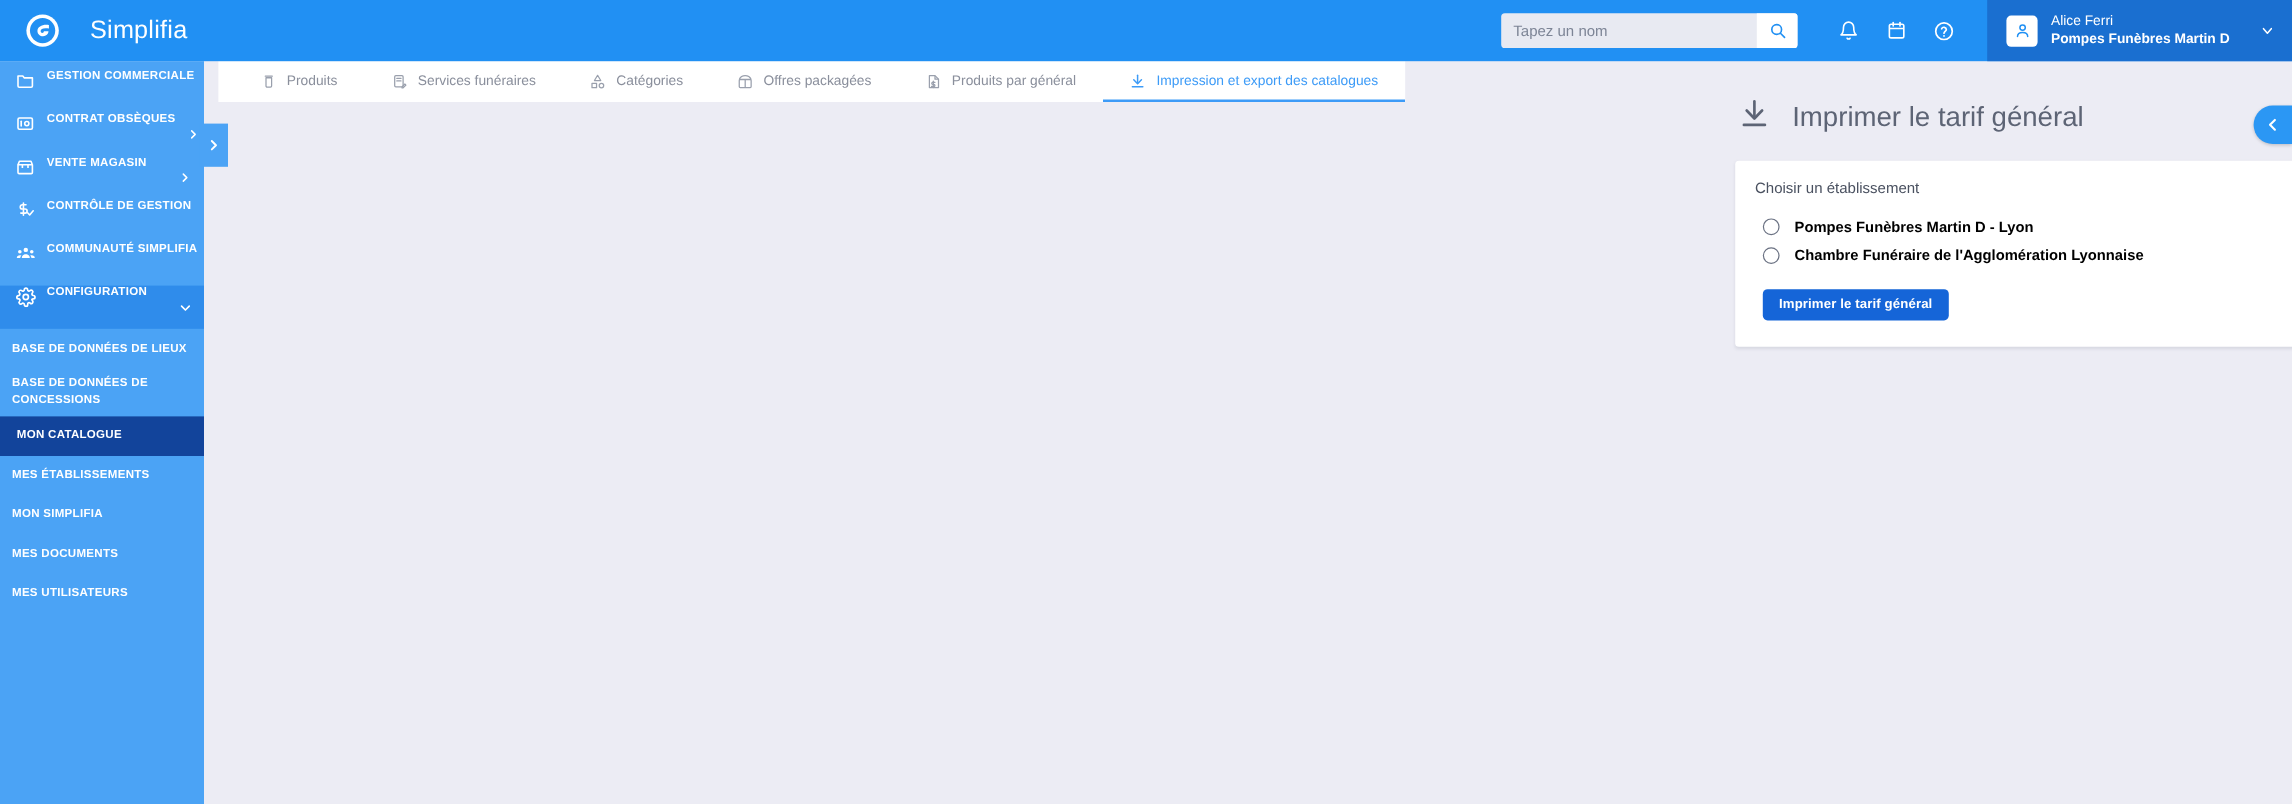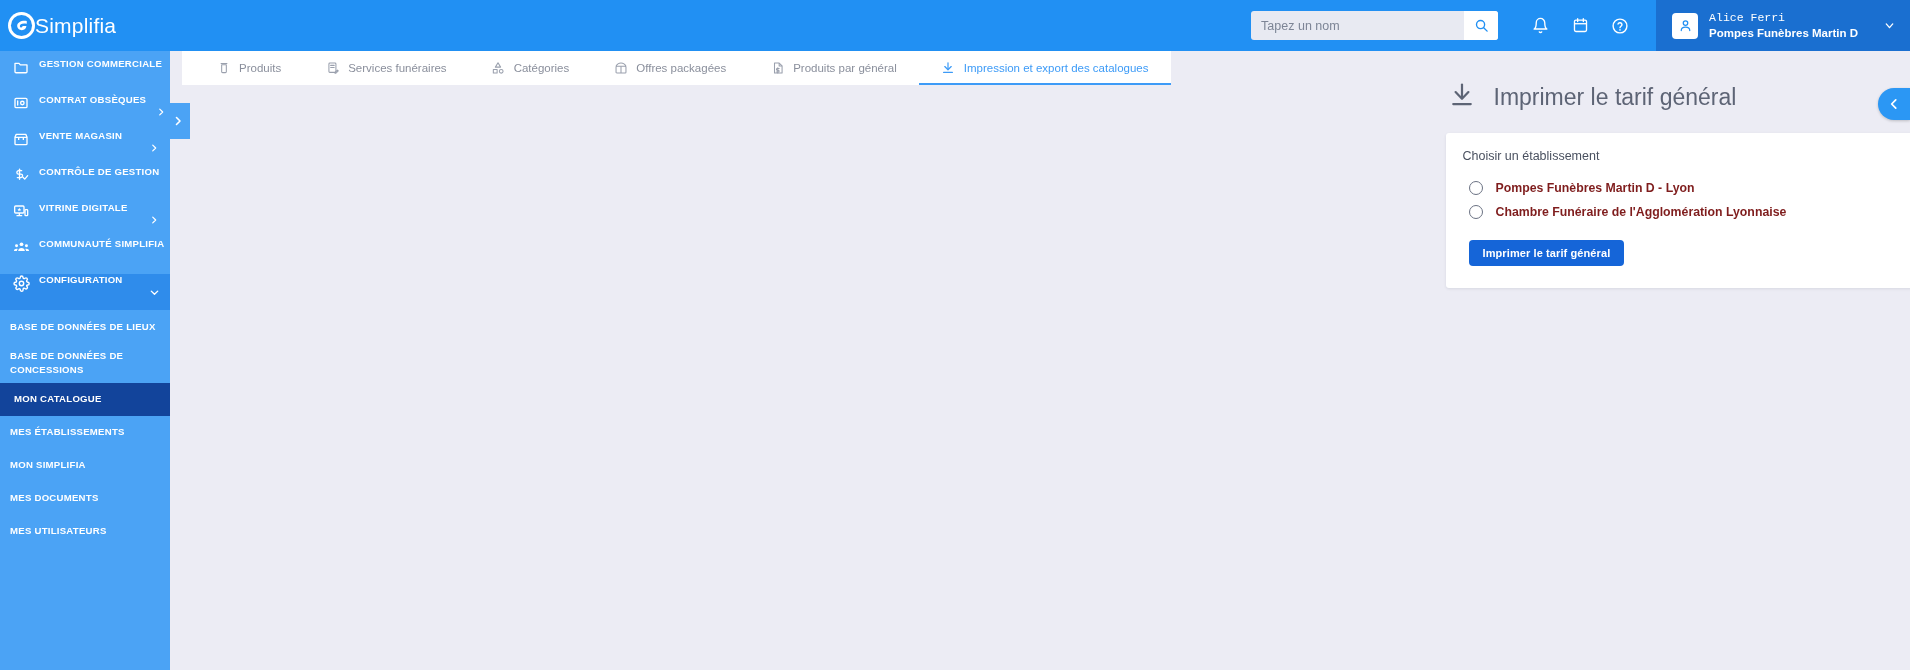--- a/index.html
+++ b/index.html
@@ -19,22 +19,22 @@
     display: flex;
     align-items: center;
     flex: 0 0 51px;
     position: relative;
     z-index: 30;
   }
   .brand {
     width: 208px;
     display: flex;
     align-items: center;
-    gap: 0;
-    padding-left: 8px;
+    gap: 26px;
+    padding-left: 22px;
     flex: 0 0 208px;
   }
   .brand-logo {
     width: 27px; height: 27px;
     border-radius: 50%;
     background: #ffffff;
     display: flex; align-items: center; justify-content: center;
     flex: 0 0 27px;
   }
   .brand-name {
@@ -90,21 +90,21 @@
     cursor: pointer;
   }
   .avatar {
     width: 26px; height: 26px;
     background: #ffffff;
     border-radius: 4px;
     display: flex; align-items: center; justify-content: center;
     flex: 0 0 26px;
   }
   .profile-text { display: flex; flex-direction: column; line-height: 1.28; }
-  .profile-name { color: #ffffff; font-size: 11.5px; font-weight: 400; white-space: nowrap; font-family: Liberation Mono, monospace;}
+  .profile-name { color: #ffffff; font-size: 11.5px; font-weight: 400; white-space: nowrap;}
   .profile-org { color: #ffffff; font-size: 11.5px; font-weight: 700; white-space: nowrap;}
   .profile-caret { margin-left: 14px; display:flex; align-items:center; }
 
   
   .body-row { display: flex; flex: 1 1 auto; min-height: 0; position: relative; }
 
   
   .sidebar {
     width: 170px;
     flex: 0 0 170px;
@@ -219,21 +219,21 @@
     padding: 5px 0 5px 9px;
     cursor: pointer;
   }
   .radio-dot {
     width: 14px; height: 14px;
     border: 1.4px solid #6b7283;
     border-radius: 50%;
     flex: 0 0 14px;
     background: #fff;
   }
-  .radio-label { font-size: 12.3px; color: #7f1d1d; font-weight: 700; }
+  .radio-label { font-size: 12.3px; color: #000000; font-weight: 700; }
 
   .primary-btn {
     margin-top: 16px;
     margin-left: 9px;
     background: #1565D8;
     color: #ffffff;
     border: 0;
     border-radius: 4px;
     height: 26px;
     padding: 0 14px;
@@ -382,37 +382,20 @@
           </svg>
         </span>
         <span class="nav-label">CONTRÔLE DE GESTION</span>
         <span class="nav-chev">
           <svg width="10" height="10" viewBox="0 0 24 24" fill="none" stroke="#ffffff" stroke-width="3" stroke-linecap="round" stroke-linejoin="round">
               <polyline points="9 5 16 12 9 19"></polyline>
             </svg>
         </span>
       </div>
 
-      <div class="nav-item">
-        <span class="ico">
-          <svg width="16" height="16" viewBox="0 0 24 24" fill="none" stroke="#ffffff" stroke-width="2" stroke-linejoin="round">
-              <rect x="2.5" y="4.5" width="14" height="10.5" rx="1.4"></rect>
-              <path d="M6 19h7" stroke-linecap="round"></path>
-              <line x1="9.5" y1="15" x2="9.5" y2="19"></line>
-              <rect x="18" y="10" width="4" height="9" rx="1.1"></rect>
-              <polygon points="9.5 7 10.4 9 12.5 9 10.8 10.3 11.4 12.4 9.5 11.2 7.6 12.4 8.2 10.3 6.5 9 8.6 9" fill="#ffffff" stroke="none"></polygon>
-            </svg>
-        </span>
-        <span class="nav-label">VITRINE DIGITALE</span>
-        <span class="nav-chev">
-          <svg width="10" height="10" viewBox="0 0 24 24" fill="none" stroke="#ffffff" stroke-width="3" stroke-linecap="round" stroke-linejoin="round">
-              <polyline points="9 5 16 12 9 19"></polyline>
-            </svg>
-        </span>
-      </div>
 
       <div class="nav-item">
         <span class="ico">
           <svg width="17" height="17" viewBox="0 0 24 24" fill="#ffffff" stroke="none">
               <circle cx="12" cy="7.4" r="2.6"></circle>
               <circle cx="5" cy="9.6" r="2.1"></circle>
               <circle cx="19" cy="9.6" r="2.1"></circle>
               <path d="M7.3 16.8c0-2.6 2.1-4.2 4.7-4.2s4.7 1.6 4.7 4.2z"></path>
               <path d="M1.4 16.8c0-2 1.5-3.2 3.6-3.2 .7 0 1.3 .13 1.8 .37-.9 .8-1.4 1.8-1.4 2.83z"></path>
               <path d="M22.6 16.8c0-2-1.5-3.2-3.6-3.2-.7 0-1.3 .13-1.8 .37 .9 .8 1.4 1.8 1.4 2.83z"></path>

